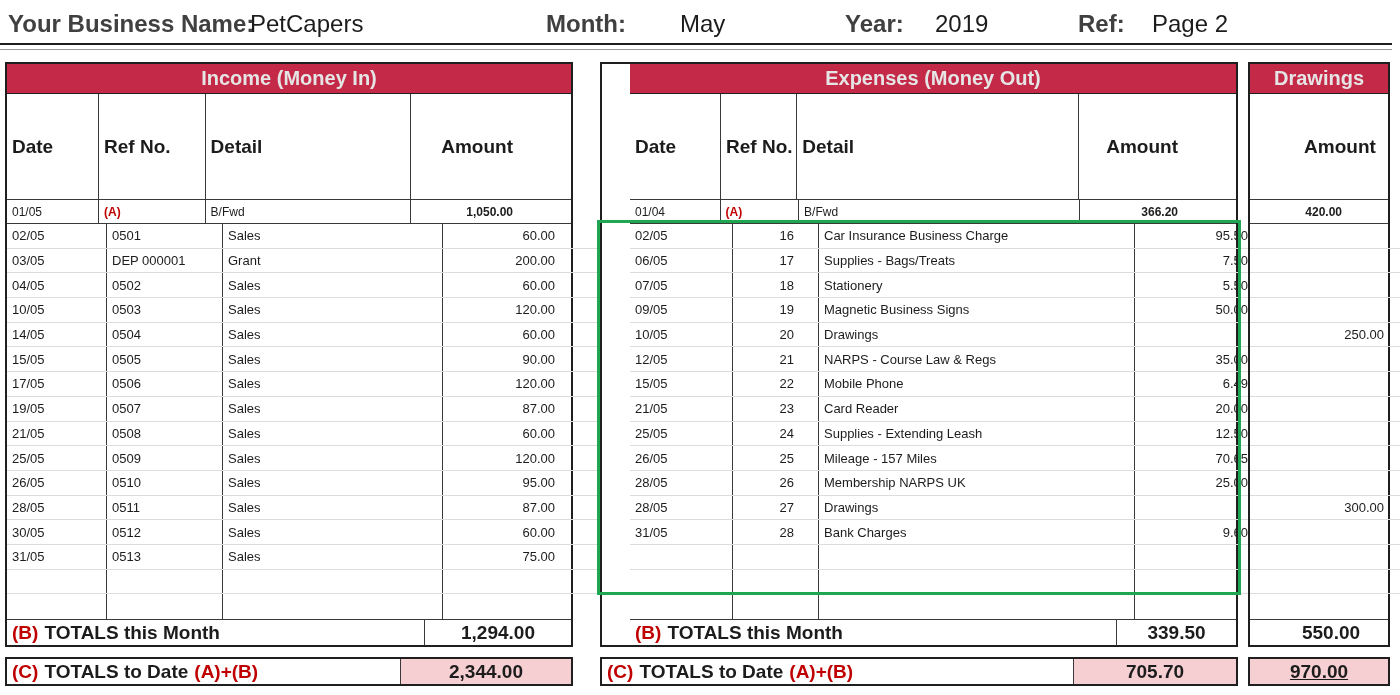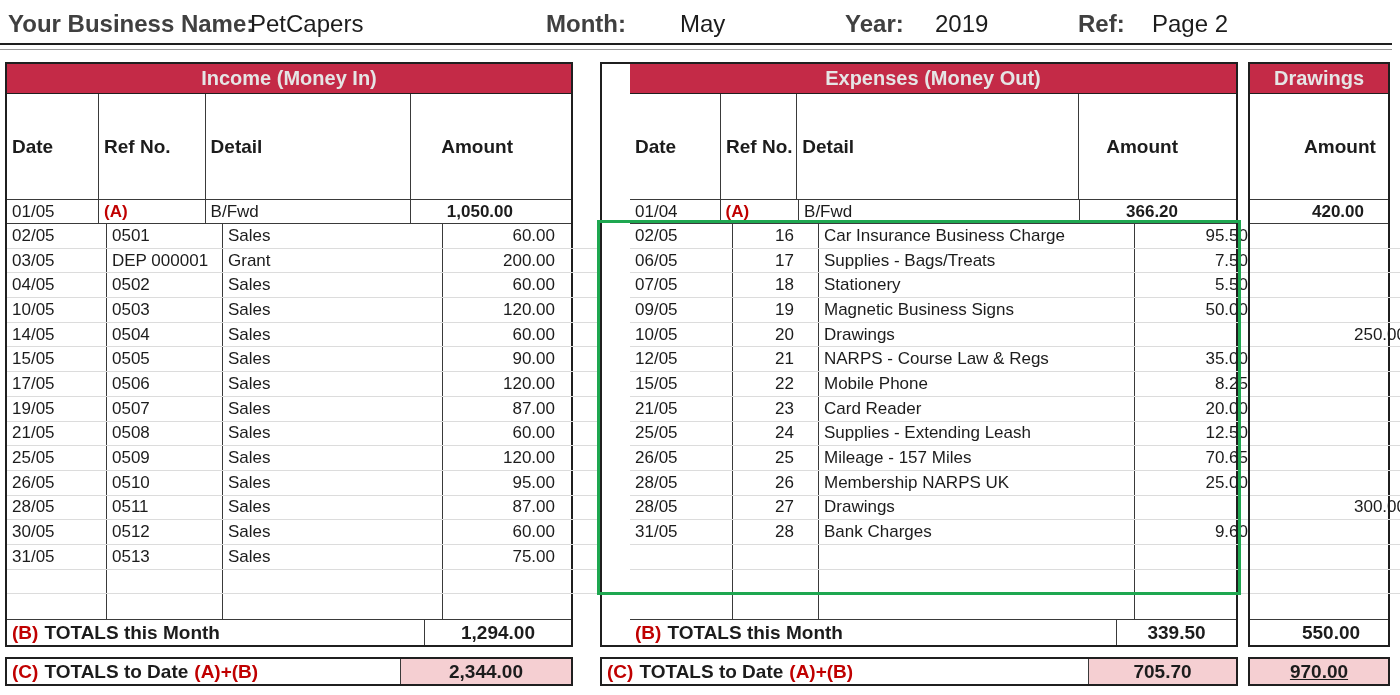--- a/index.html
+++ b/index.html
@@ -35,22 +35,22 @@
   .drawcol  { left: 1248px; width: 142px; }
 
   .ttitle {
     height: 30px; background: var(--brand-red); color:#e5e5e5;
     font-weight: bold; font-size: 20px;
     display:flex; align-items:center; justify-content:center;
     border-bottom: 1.5px solid var(--line-dark);
   }
   .thead { height: 106px; display:flex; border-bottom: 1px solid var(--line-col); font-weight:bold; font-size:19px; }
   .trow  { display:flex; }
-  .bfwd  { height: 24px; border-bottom: 1.4px solid var(--line-col); font-size:17px; }
-  .tbody { height: 395px; display:grid; grid-template-rows: repeat(16, 1fr); font-size:17px; }
+  .bfwd  { height: 24px; border-bottom: 1.4px solid var(--line-col); font-size:12px; }
+  .tbody { height: 395px; display:grid; grid-template-rows: repeat(16, 1fr); font-size:13px; }
   .tbody .trow { border-bottom: 1px solid var(--line-row); }
   .tbody .trow:last-child { border-bottom: none; }
 
   .cell {
     border-left: 1px solid var(--line-col);
     padding: 0 5px; display:flex; align-items:center;
     overflow:hidden; white-space:nowrap; height:100%;
   }
   .cell:first-child { border-left: none; }
 
@@ -60,21 +60,21 @@
   .income .c-amount { width: 171px; }
 
   .expenses .c-date   { width: 102px; }
   .expenses .c-ref    { width:  86px; justify-content:flex-end; padding-right:24px; }
   .expenses .c-detail { width: 274px; }
   .expenses .c-amount { width: 172px; }
 
   .c-amount { justify-content: flex-end; padding-right: 58px; margin-left: 42px; }
   .thead .c-amount { justify-content: flex-end; }
 
-  .drawcol .c-amount { width: 138px; border-left:none; padding-right: 24px; }
+  .drawcol .c-amount { width: 138px; border-left:none; padding-right: 46px; }
   .drawcol .thead .c-amount { justify-content: center; padding-right: 5px; }
 
   .bfwd .c-amount { font-weight: bold; }
   .bfwd .c-ref { color: var(--accent-red); font-weight: bold; justify-content:flex-start; padding-left:5px; }
 
   .totals {
     height: 26px; display:flex; border-top: 1.5px solid var(--line-col);
     font-weight: bold; font-size: 19px;
   }
   .totals .tlabel { display:flex; align-items:center; padding-left:5px; white-space:nowrap; }
@@ -92,21 +92,21 @@
     display:flex; font-weight:bold; font-size:19px;
   }
   .todate .tlabel { flex:1; display:flex; align-items:center; padding-left:5px; white-space:nowrap; }
   .todate .tamount {
     background: var(--pink); border-left: 1.5px solid var(--line-col);
     display:flex; align-items:center; justify-content:center;
   }
   .td-income  { left: 5px;   width: 568px; }
   .td-income .tamount { width: 171px; }
   .td-exp     { left: 600px; width: 638px; }
-  .td-exp .tamount { width: 148px; }
+  .td-exp .tamount { width: 163px; }
   .td-draw    { left: 1248px; width: 142px; background: var(--pink); align-items:center; justify-content:center;text-decoration:underline; }
 
   
   .green-box {
     position:absolute; left: 597px; top: 220px; width: 644px; height: 375px;
     border: 3.5px solid var(--green); z-index: 4; pointer-events:none;
   }
 </style>
 </head>
 <body>
@@ -294,21 +294,21 @@
       <div class="trow">
         <div class="cell c-date">12/05</div>
         <div class="cell c-ref">21</div>
         <div class="cell c-detail">NARPS - Course Law &amp; Regs</div>
         <div class="cell c-amount">35.00</div>
       </div>
       <div class="trow">
         <div class="cell c-date">15/05</div>
         <div class="cell c-ref">22</div>
         <div class="cell c-detail">Mobile Phone</div>
-        <div class="cell c-amount">8.25</div>
+        <div class="cell c-amount">6.49</div>
       </div>
       <div class="trow">
         <div class="cell c-date">21/05</div>
         <div class="cell c-ref">23</div>
         <div class="cell c-detail">Card Reader</div>
         <div class="cell c-amount">20.00</div>
       </div>
       <div class="trow">
         <div class="cell c-date">25/05</div>
         <div class="cell c-ref">24</div>

